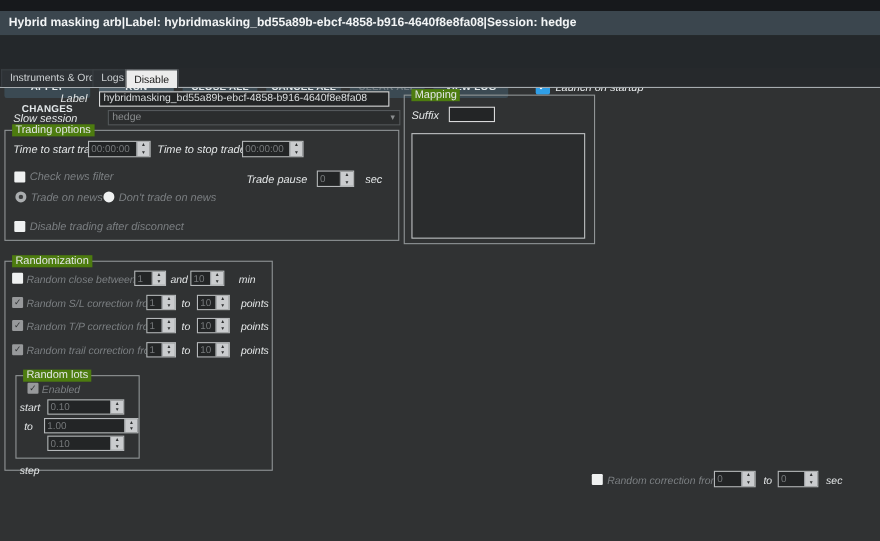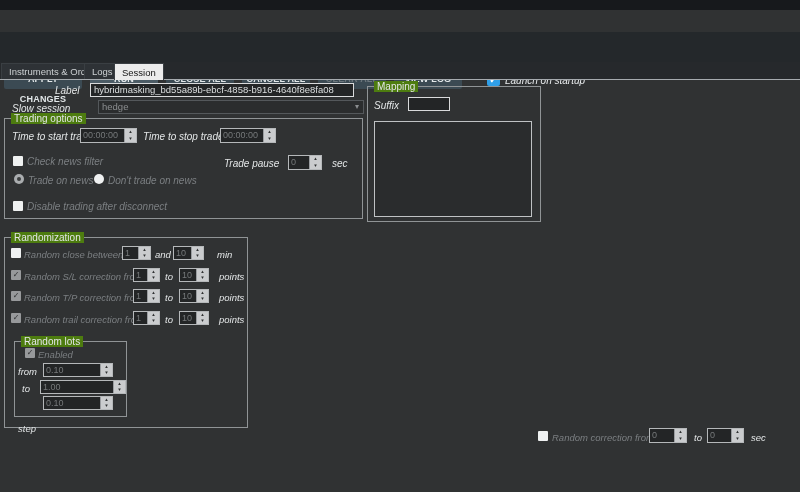--- a/index.html
+++ b/index.html
@@ -50,38 +50,39 @@
   .radio{width:10px;height:10px;border-radius:50%;background:#eff1f1;cursor:pointer;}
   .radio.sel-dis{background:#aaadaf;}
   .radio.sel-dis::after{content:"";position:absolute;left:3px;top:3px;width:4px;height:4px;border-radius:50%;background:#3c3e3f;}
 </style>
 </head>
 <body>
 
 <div class="win">
 
   <div class="abs topstrip"></div>
+  <div class="abs titlebar">Hybrid masking arb|Label: hybridmasking_bd55a89b-ebcf-4858-b916-4640f8e8fa08|Session: hedge</div>
 
   <div class="abs toolbar">
     <div class="abs tbtn" style="left:4px;width:78px;">APPLY CHANGES</div>
     <div class="abs tbtn run" style="left:90px;width:68px;">RUN</div>
     <div class="abs tbtn" style="left:166px;width:68px;">CLOSE ALL</div>
     <div class="abs tbtn" style="left:242px;width:68px;">CANCEL ALL</div>
     <div class="abs tbtn disabled" style="left:318px;width:68px;">CLEAR ALL</div>
     <div class="abs tbtn" style="left:394px;width:68px;">VIEW LOG</div>
     <div class="abs cb-blue" style="left:487px;top:41px;">
       <span class="mk">✓</span>
     </div>
     <div class="abs lbl" style="left:505px;top:43px;color:#e9ecee;">Launch on startup</div>
   </div>
 
   <div class="abs tabbar"></div>
   <div class="abs tab" style="left:1px;">Instruments &amp; Orders</div>
   <div class="abs tab" style="left:84px;">Logs</div>
-  <div class="abs tab active" style="left:114px;">Session</div>
+  <div class="abs tab active" style="left:114px;">Disable</div>
 
   <div class="abs lbl" style="left:55px;top:85px;">Label</div>
   <div class="abs tinput" style="left:90px;top:83px;width:264px;height:14px;">hybridmasking_bd55a89b-ebcf-4858-b916-4640f8e8fa08</div>
   <div class="abs lbl" style="left:12px;top:103px;">Slow session</div>
   <div class="abs select" style="left:98px;top:100px;width:266px;height:14px;">
     <span>hedge</span>
     <span class="chev">▾</span>
   </div>
 
   <div class="abs group" style="left:4px;top:118px;width:359px;height:101px;">
@@ -214,21 +215,21 @@
   </div>
   <div class="abs lbl sm" style="left:219px;top:314px;">points</div>
 
   <div class="abs group" style="left:14px;top:341px;width:113px;height:76px;">
     <span class="legend">Random lots</span>
   </div>
   <div class="abs cb checked-dis" style="left:25px;top:348px;">
     <span class="mk">✓</span>
   </div>
   <div class="abs lbl dim sm" style="left:38px;top:349px;">Enabled</div>
-  <div class="abs lbl sm" style="left:18px;top:366px;">from</div>
+  <div class="abs lbl sm" style="left:18px;top:366px;">start</div>
   <div class="abs spin sm" style="left:43px;top:363px;width:70px;">
     <span class="v">0.10</span>
     <span class="btns">
         <i>▲</i>
         <i>▼</i>
       </span>
   </div>
   <div class="abs lbl sm" style="left:22px;top:383px;">to</div>
   <div class="abs spin sm" style="left:40px;top:380px;width:86px;">
     <span class="v">1.00</span>

